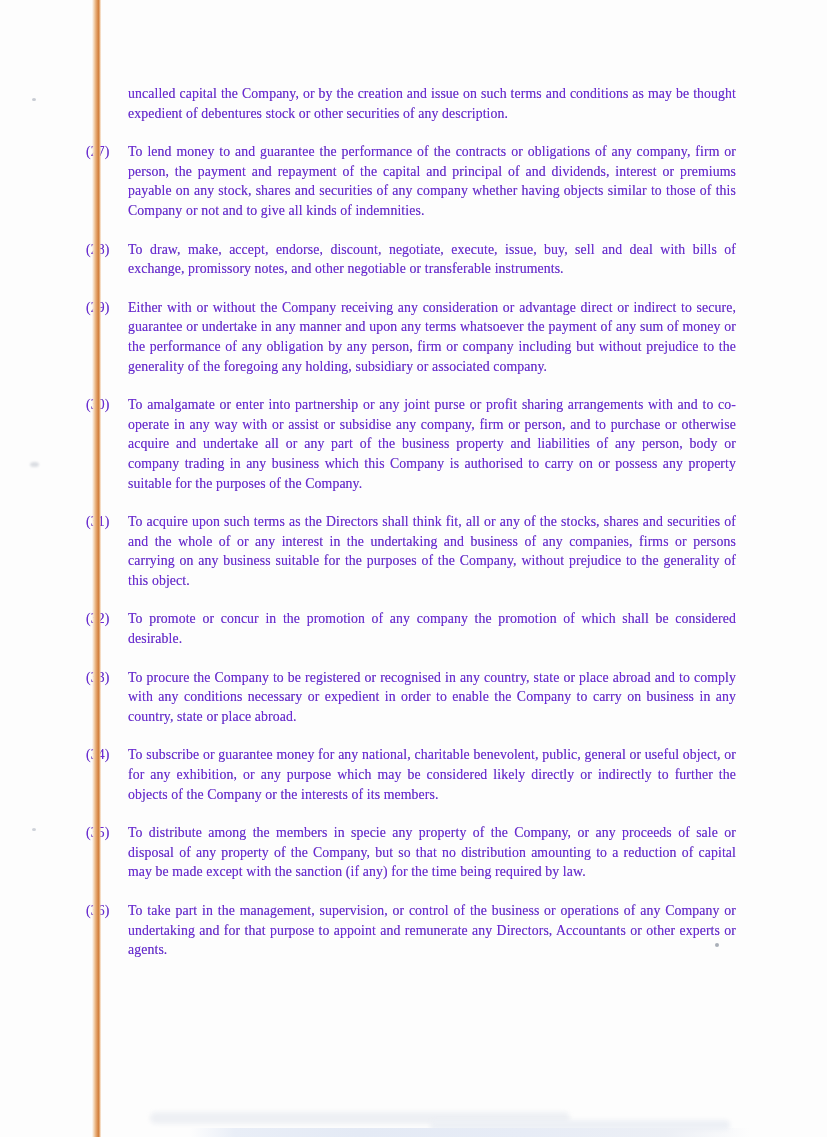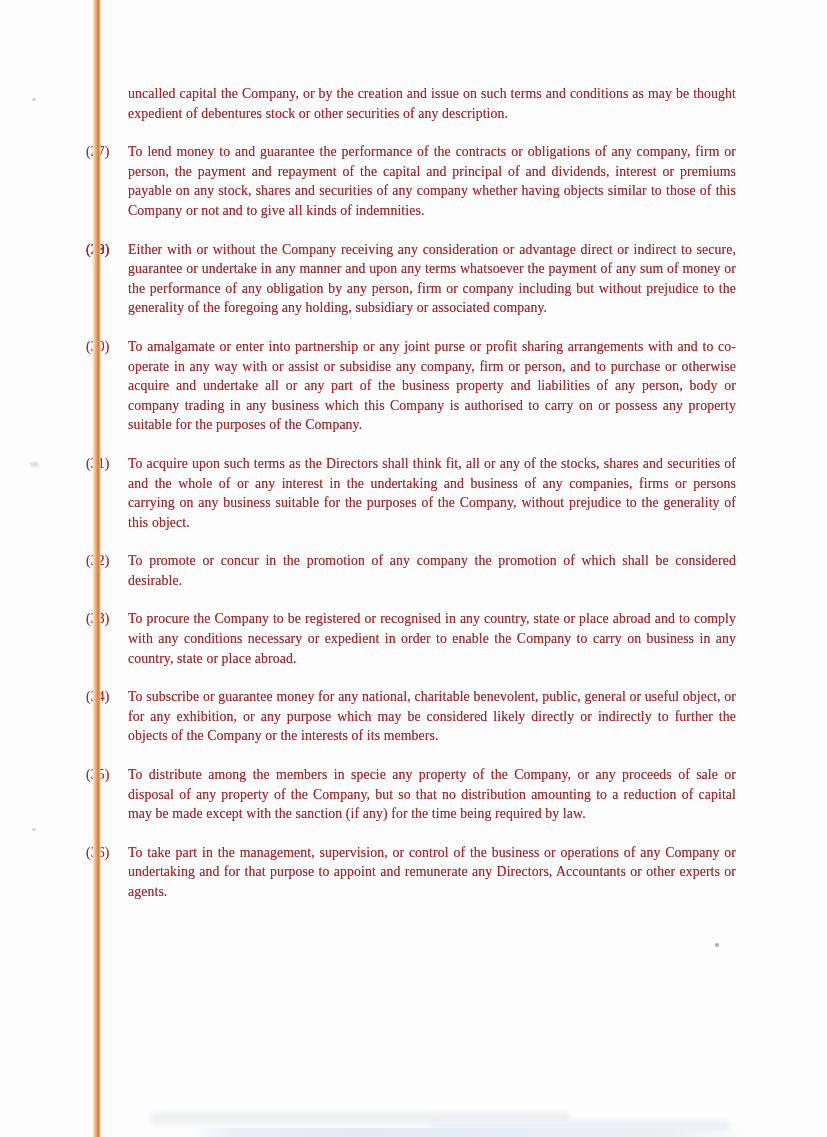--- a/index.html
+++ b/index.html
@@ -31,21 +31,21 @@
       #eec196 90%,
       rgba(244, 224, 200, 0) 100%);
     z-index: 3;
     pointer-events: none;
   }
   .content {
     position: absolute;
     left: 86px;
     top: 84px;
     width: 650px;
-    color: #b91c1c;
+    color: #6d28d9;
     font-size: 13.8px;
     line-height: 19.6px;
     letter-spacing: 0.1px;
     text-align: justify;
     text-shadow: 0 0 0.6px rgba(92, 108, 134, 0.65);
     z-index: 2;
   }
   .para {
     position: relative;
     margin: 0 0 19px 0;
@@ -113,20 +113,21 @@
       <span>uncalled capital the Company, or by the creation and issue on such terms and conditions as may be thought expedient of debentures stock or other securities of any description.</span>
     </div>
     <div id="clauses">
   <div class="para clause">
     <span class="clause-num">(27)</span>
     <span class="clause-text">To lend money to and guarantee the performance of the contracts or obligations of any company, firm or person, the payment and repayment of the capital and principal of and dividends, interest or premiums payable on any stock, shares and securities of any company whether having objects similar to those of this Company or not and to give all kinds of indemnities.</span>
   </div>
 
   <div class="para clause">
     <span class="clause-num">(28)</span>
+    <span class="clause-text">To draw, make, accept, endorse, discount, negotiate, execute, issue, buy, sell and deal with bills of exchange, promissory notes, and other negotiable or transferable instruments.</span>
   </div>
 
   <div class="para clause">
     <span class="clause-num">(29)</span>
     <span class="clause-text">Either with or without the Company receiving any consideration or advantage direct or indirect to secure, guarantee or undertake in any manner and upon any terms whatsoever the payment of any sum of money or the performance of any obligation by any person, firm or company including but without prejudice to the generality of the foregoing any holding, subsidiary or associated company.</span>
   </div>
 
   <div class="para clause">
     <span class="clause-num">(30)</span>
     <span class="clause-text">To amalgamate or enter into partnership or any joint purse or profit sharing arrangements with and to co-operate in any way with or assist or subsidise any company, firm or person, and to purchase or otherwise acquire and undertake all or any part of the business property and liabilities of any person, body or company trading in any business which this Company is authorised to carry on or possess any property suitable for the purposes of the Company.</span>

